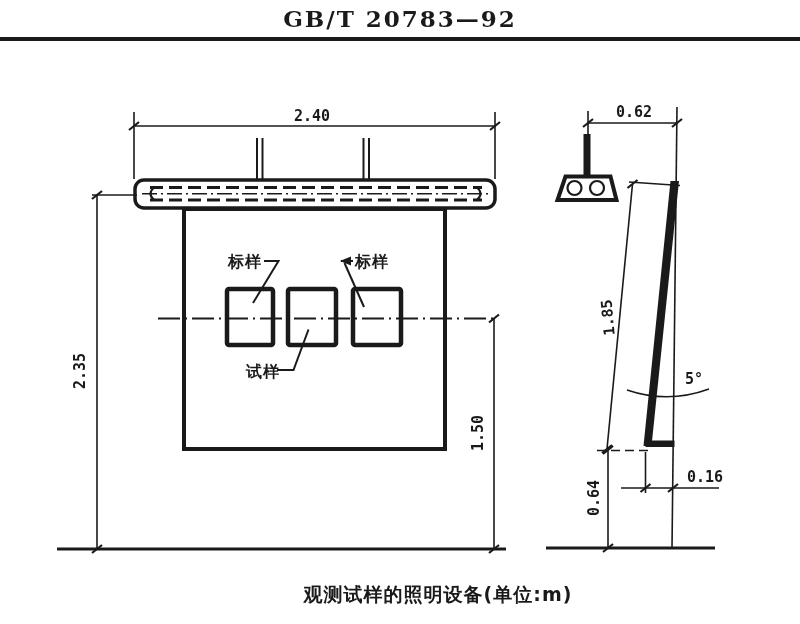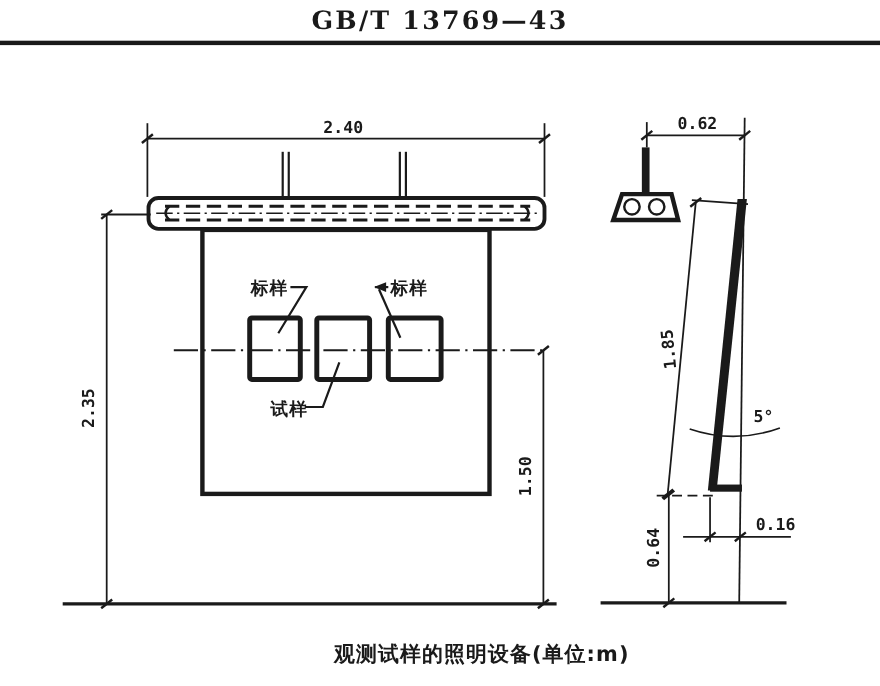--- a/index.html
+++ b/index.html
@@ -40,21 +40,21 @@
     font-family:"DejaVu Sans", sans-serif;
     font-size:16px;font-weight:bold;fill:#1a1a1a;stroke:none;
     letter-spacing:1px;
   }
 </style>
 </head>
 <body>
 
 <div class="page">
 
-  <div class="std-header">GB/T 13769—43</div>
+  <div class="std-header">GB/T 20783—92</div>
   <div class="header-rule"></div>
 
   <svg width="800" height="624" viewBox="0 0 800 624">
 
     <g>
 
       <g>
         <line class="ink thin" x1="134" y1="112" x2="134" y2="179"></line>
         <line class="ink thin" x1="495" y1="112" x2="495" y2="179"></line>
         <line class="ink thin" x1="134" y1="126" x2="495" y2="126"></line>

